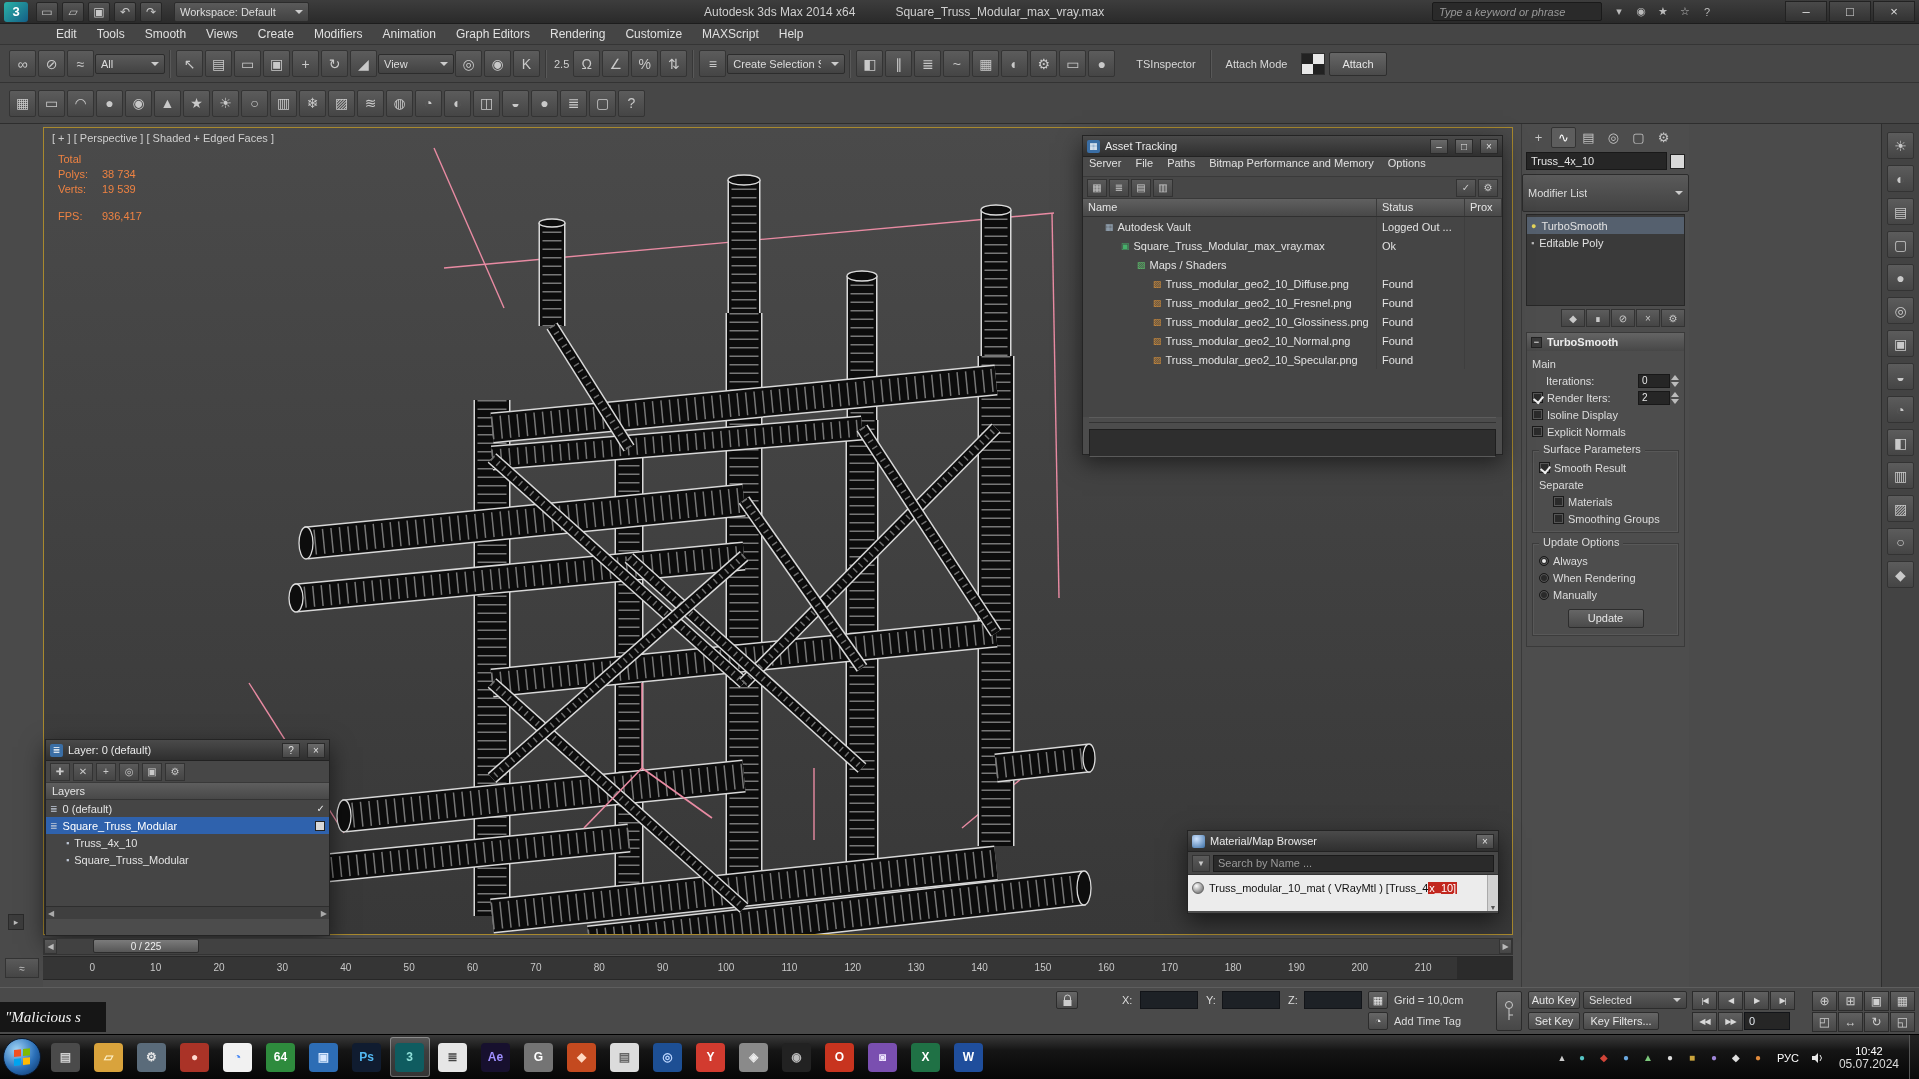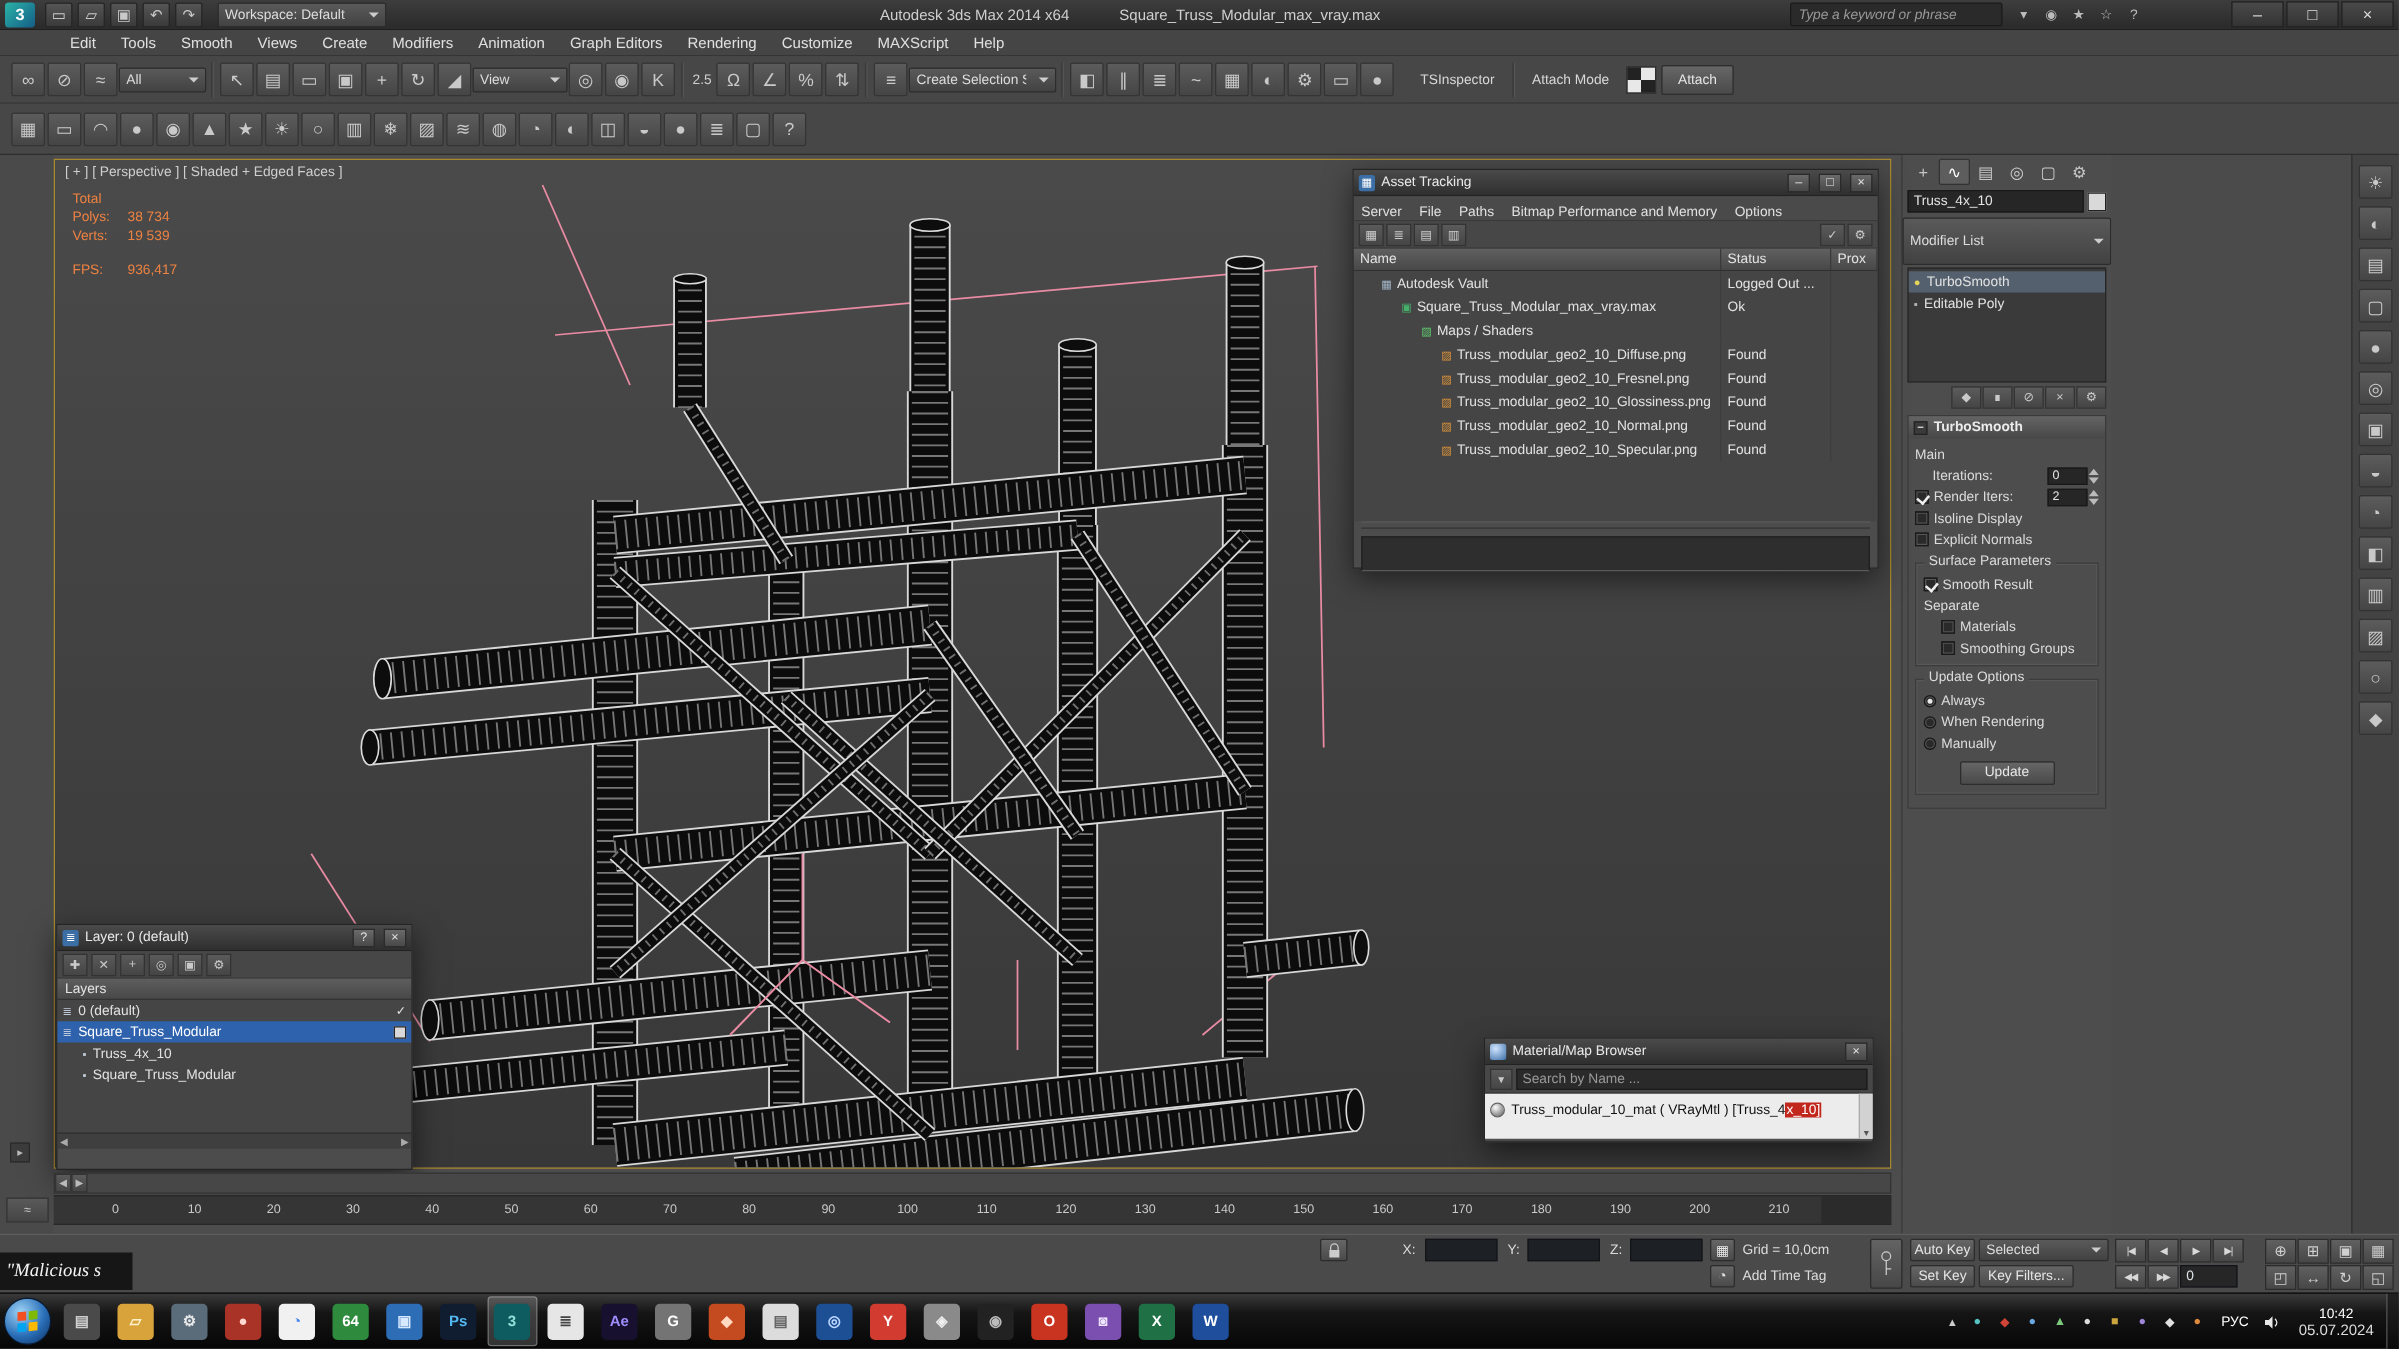--- a/index.html
+++ b/index.html
@@ -83,21 +83,21 @@
   .rightgap{position:absolute;left:1689px;top:124px;width:192px;height:863px;background:#4b4b4b}
   .dock{position:absolute;left:1881px;top:124px;width:38px;height:863px;background:#434343;border-left:1px solid #2e2e2e;display:flex;flex-direction:column;align-items:center;padding-top:8px;gap:6px}
   .dbtn{width:27px;height:27px;background:linear-gradient(#5c5c5c,#454545);border:1px solid #333;border-radius:2px;color:#c9c9c9;font-size:14px;display:flex;align-items:center;justify-content:center}
   
   .fwin{position:absolute;background:#4c4c4c;border:1px solid #242424;box-shadow:0 8px 22px rgba(0,0,0,.55)}
   .ftitle{height:21px;background:linear-gradient(#4a4a4a,#2f2f2f);display:flex;align-items:center;padding:0 4px;gap:5px;color:#eaeaea;border-bottom:1px solid #222}
   .ficon{width:13px;height:13px;border-radius:2px;display:flex;align-items:center;justify-content:center;font-size:9px}
   .wbtn{width:18px;height:15px;margin-left:2px;background:linear-gradient(#6a6a6a,#484848);border:1px solid #2a2a2a;font-size:10px;display:flex;align-items:center;justify-content:center;color:#e2e2e2}
   .spring{flex:1}
   
-  .atmenu{height:20px;display:flex;align-items:flex-end;padding:0 6px;gap:14px;background:#4a4a4a;border-bottom:1px solid #3a3a3a;color:#e0e0e0}
+  .atmenu{height:20px;display:flex;align-items:flex-start;padding:0 6px;gap:14px;background:#4a4a4a;border-bottom:1px solid #3a3a3a;color:#e0e0e0}
   .attools{height:22px;display:flex;align-items:center;padding:0 4px;gap:2px;background:#474747;border-bottom:1px solid #393939}
   .atbtn{width:20px;height:18px;background:linear-gradient(#5a5a5a,#454545);border:1px solid #333;color:#c9c9c9;font-size:10px;display:flex;align-items:center;justify-content:center}
   .athead{display:flex;height:18px;background:linear-gradient(#606060,#484848);border-bottom:1px solid #303030;color:#e4e4e4}
   .athead div{padding:2px 5px;border-right:1px solid #3a3a3a}
   .atc1{width:294px}.atc2{width:88px}.atc3{flex:1}
   .atrows{height:200px;background:#454545;position:relative}
   .atrow{display:flex;height:19px;align-items:center;color:#e2e2e2}
   .atrow .nm{display:flex;align-items:center;gap:4px;width:294px;overflow:hidden;white-space:nowrap;border-right:1px solid #3e3e3e;height:19px}
   .atrow .st{width:88px;padding:0 5px;border-right:1px solid #3e3e3e;height:19px;display:flex;align-items:center}
   .atrow .ricon{font-size:9px;flex:none}
@@ -1027,20 +1027,23 @@
         <span>▼</span>
       </div>
   </div>
 </div>
 
 <div class="minicurve">
     <span>≈</span>
   </div>
 <div class="tslider">
   <div class="tsarrow">◀</div>
+  <div class="tstrack">
+    <div class="tsbtn">0 / 225</div>
+  </div>
   <div class="tsarrow">▶</div>
 </div>
 <div class="ruler">
   
     <span class="tick">0</span>
   
     <span class="tick">10</span>
   
     <span class="tick">20</span>
   

